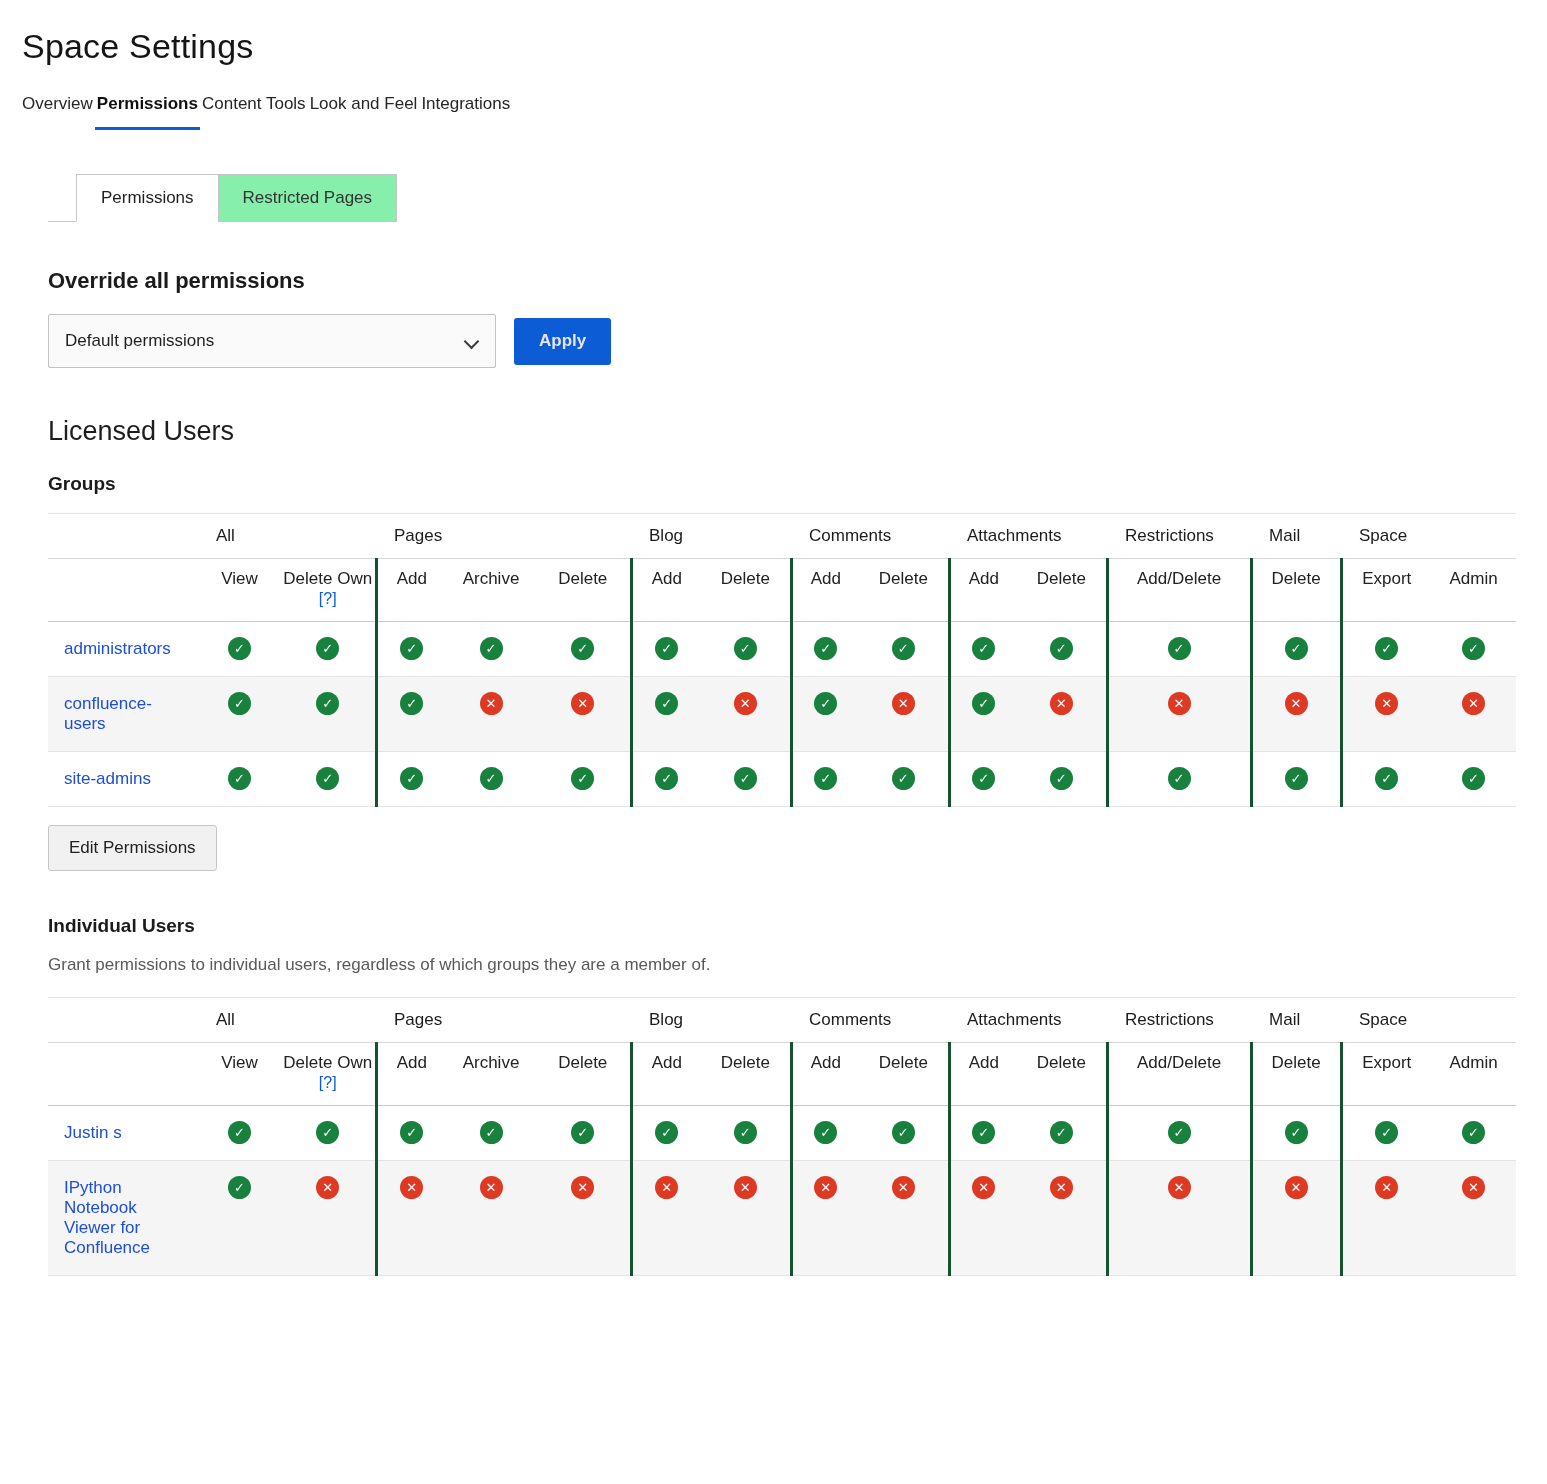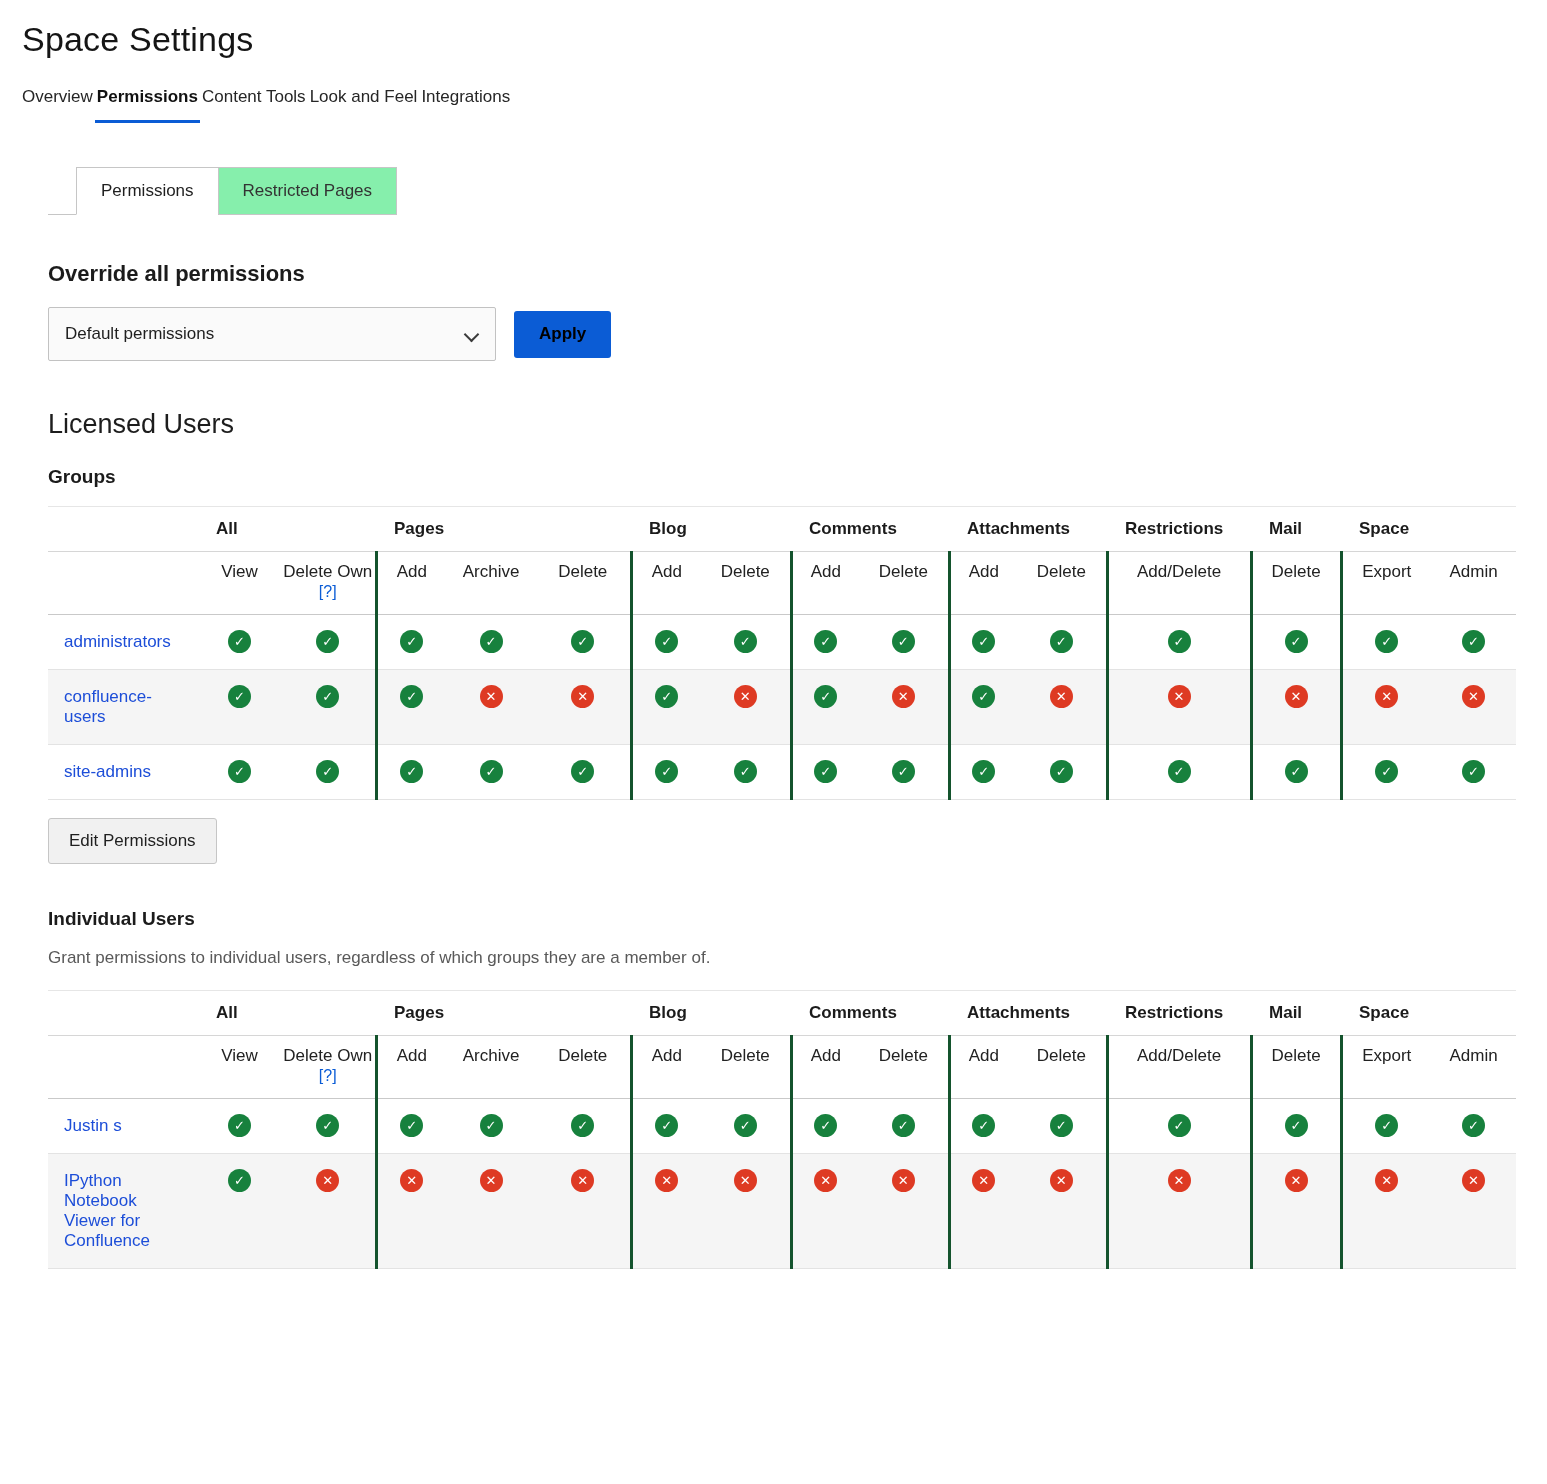--- a/index.html
+++ b/index.html
@@ -3,21 +3,21 @@
 <meta charset="utf-8">
 <style>
   * { box-sizing: border-box; }
   html,body { margin:0; padding:0; background:#fff; }
   body {
     font-family: "Liberation Sans", "DejaVu Sans", sans-serif;
     color:#1f1f1f;
     font-size:17px;
     width:1547px;
   }
-  .page { padding: 8px 20px 40px 20px; }
+  .page { padding: 15px 20px 40px 20px; }
 
   
   .page-title { font-size:34px; font-weight:400; margin:12px 0 22px 2px; color:#151515; letter-spacing:0.2px; }
 
   
   .main-tabs { display:flex; padding-left:0; }
   .main-tab { padding:6px 2px 13px 2px; color:#262626; cursor:pointer; font-size:17px; }
   .main-tab.active { font-weight:700; border-bottom:3px solid var(--accent,#0b5cd5); color:#111; }
 
   
@@ -37,34 +37,34 @@
     width:448px; height:54px; background:#fafafa; border:1px solid #c2c2c2; border-radius:2px;
     display:flex; align-items:center; justify-content:space-between; padding:0 16px; cursor:pointer;
   }
   .dropdown .value { color:#1f1f1f; }
   .chevron { width:14px; height:14px; display:inline-block; position:relative; }
   .chevron::before {
     content:''; position:absolute; left:1px; top:2px; width:9px; height:9px;
     border-right:2px solid #3b3b3b; border-bottom:2px solid #3b3b3b; transform:rotate(45deg);
   }
   .btn-primary {
-    background:var(--accent,#0b5cd5); color:#000000; border:none; border-radius:3px;
+    background:var(--accent,#0b5cd5); color:#e5e5e5; border:none; border-radius:3px;
     height:47px; padding:0 25px; font-size:17px; font-weight:600; cursor:pointer;
     font-family: inherit;
   }
 
   .h2-heading { font-size:27px; font-weight:400; color:#1d1d1d; margin:48px 0 26px 0; }
   .h3-heading { font-size:19px; font-weight:700; color:#1b1b1b; margin:0 0 18px 0; }
   .section-desc { color:#595959; margin:0 0 22px 0; font-size:17px; }
 
   
   table.perm-table { border-collapse:collapse; table-layout:fixed; width:1468px; border-top:1px solid #e6e6e6; }
   table.perm-table th, table.perm-table td { font-size:17px; }
   th.group-h {
-    text-align:left; font-weight:700; padding:12px 4px 12px 18px; color:#1b1b1b;
+    text-align:left; font-weight:400; padding:12px 4px 12px 18px; color:#1b1b1b;
     border-bottom:1px solid #d6d6d6; white-space:nowrap;
   }
   th.label-col { border-bottom:1px solid #d6d6d6; }
   tr.sub-row th { border-bottom:1px solid #c9c9c9; }
   th.sub-h {
     text-align:center; vertical-align:top; font-weight:400; color:#222;
     padding:10px 2px 12px 2px;
   }
   th.sub-h .help-link, a.help-link { color:var(--accent,#0b5cd5); text-decoration:none; font-size:16px; }
   td.row-label { text-align:left; padding:17px 6px 17px 16px; vertical-align:top; color:#1d4ed8; overflow-wrap:break-word; }

